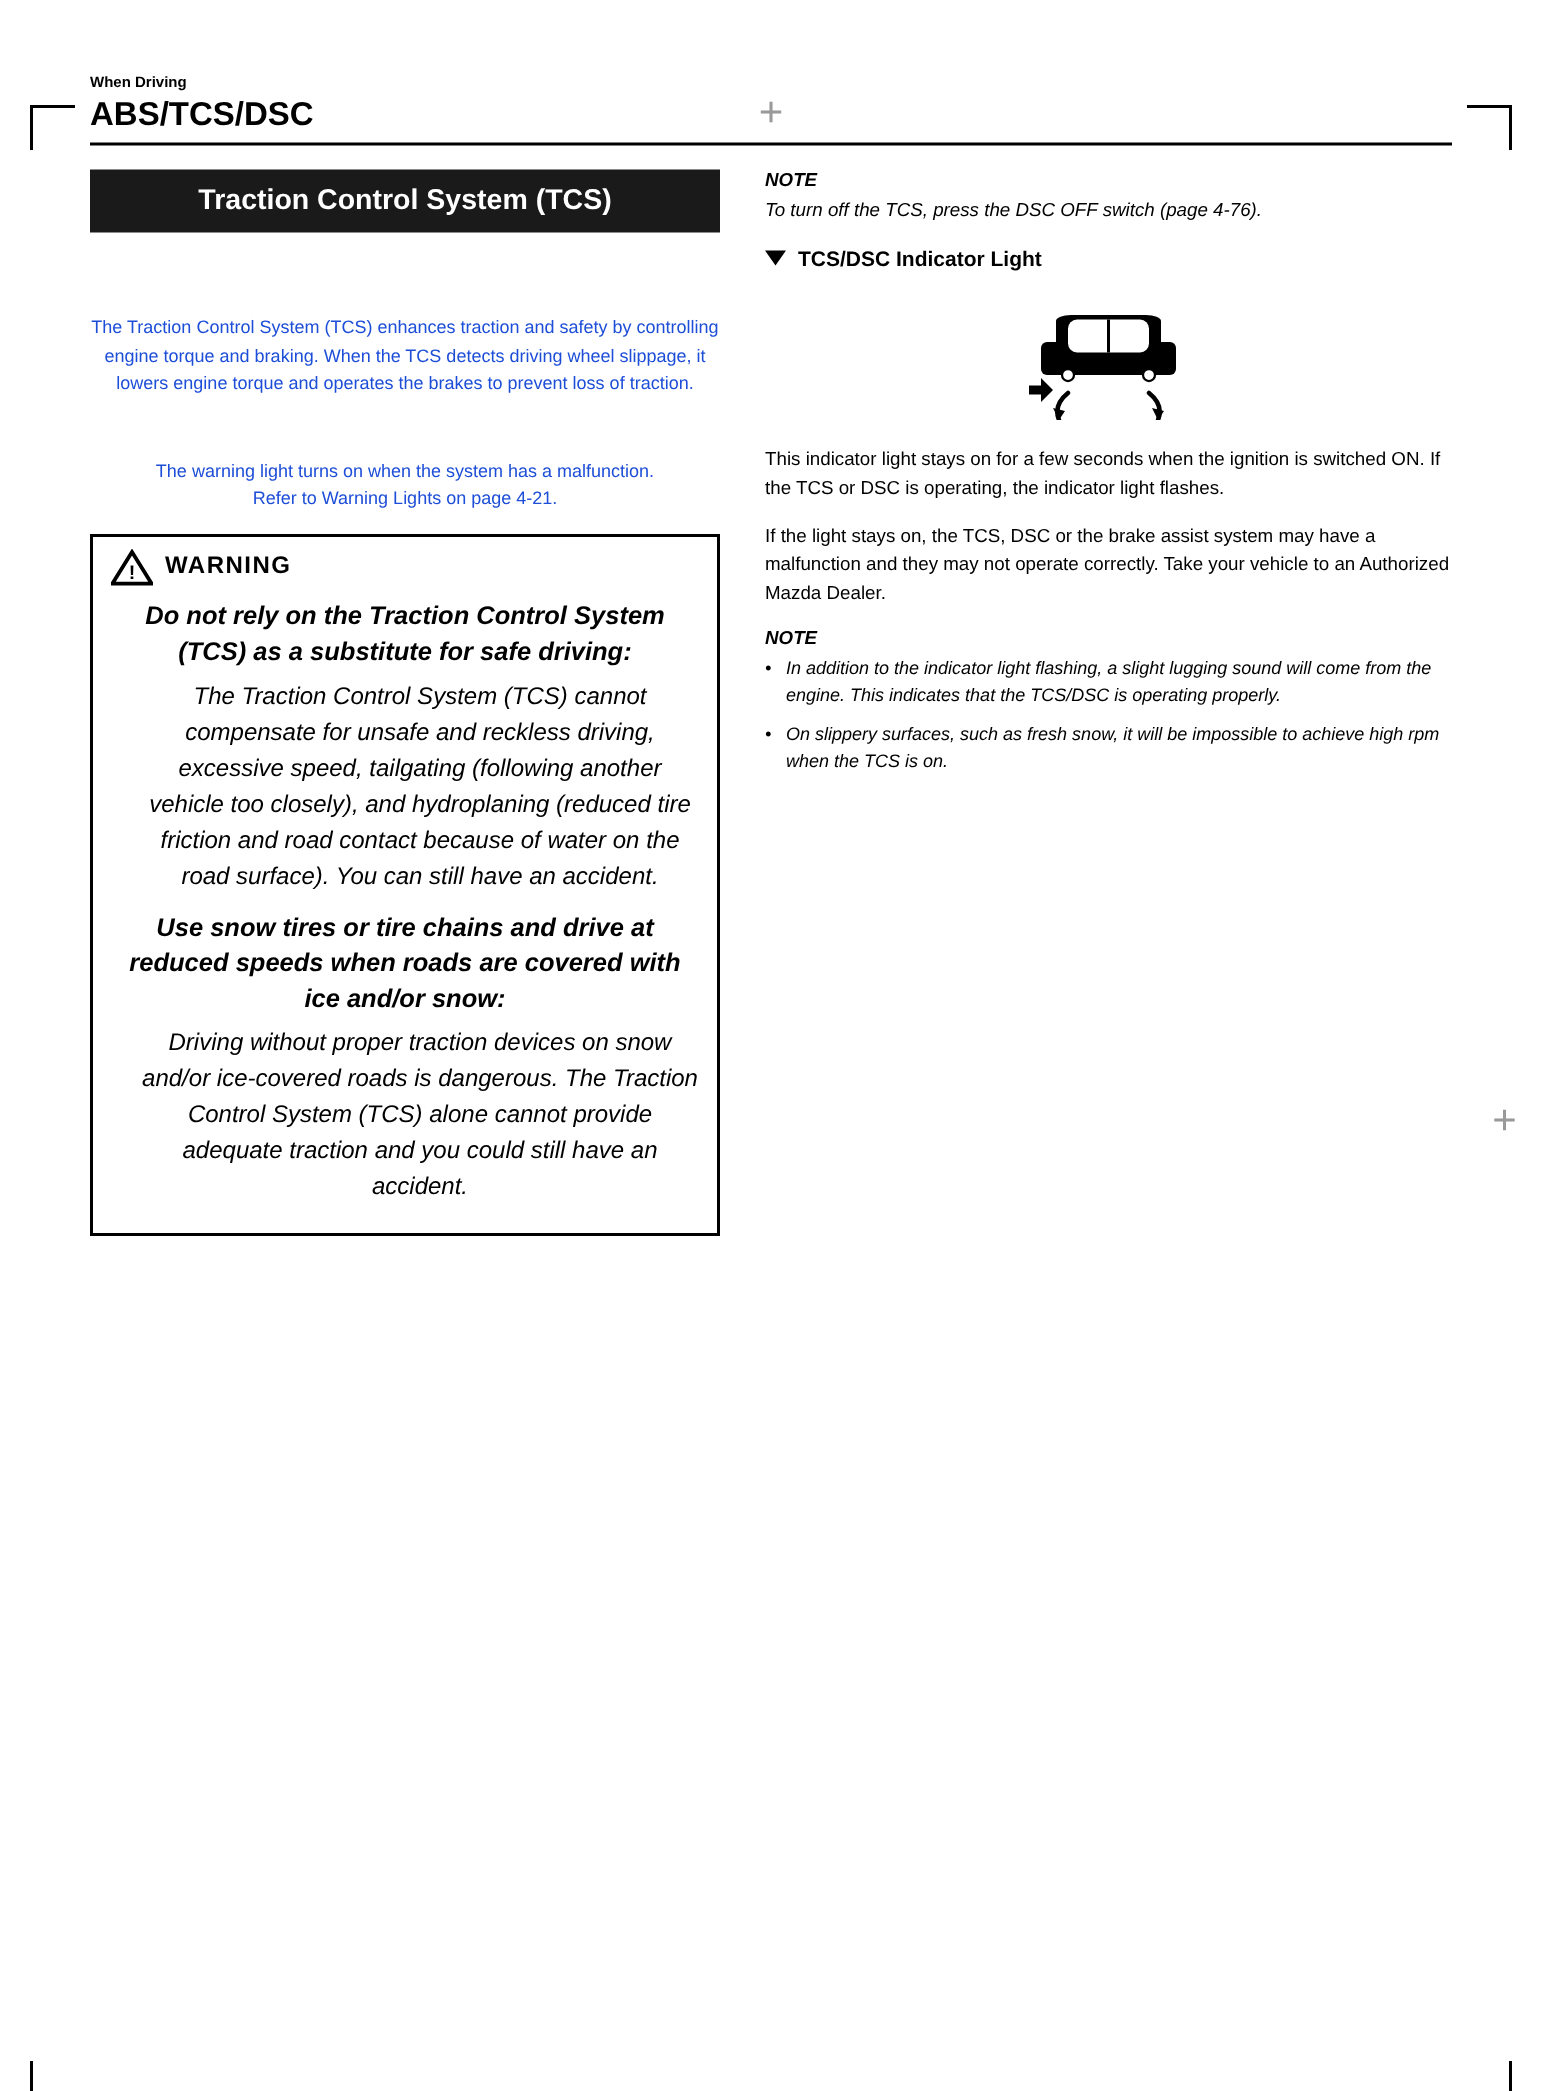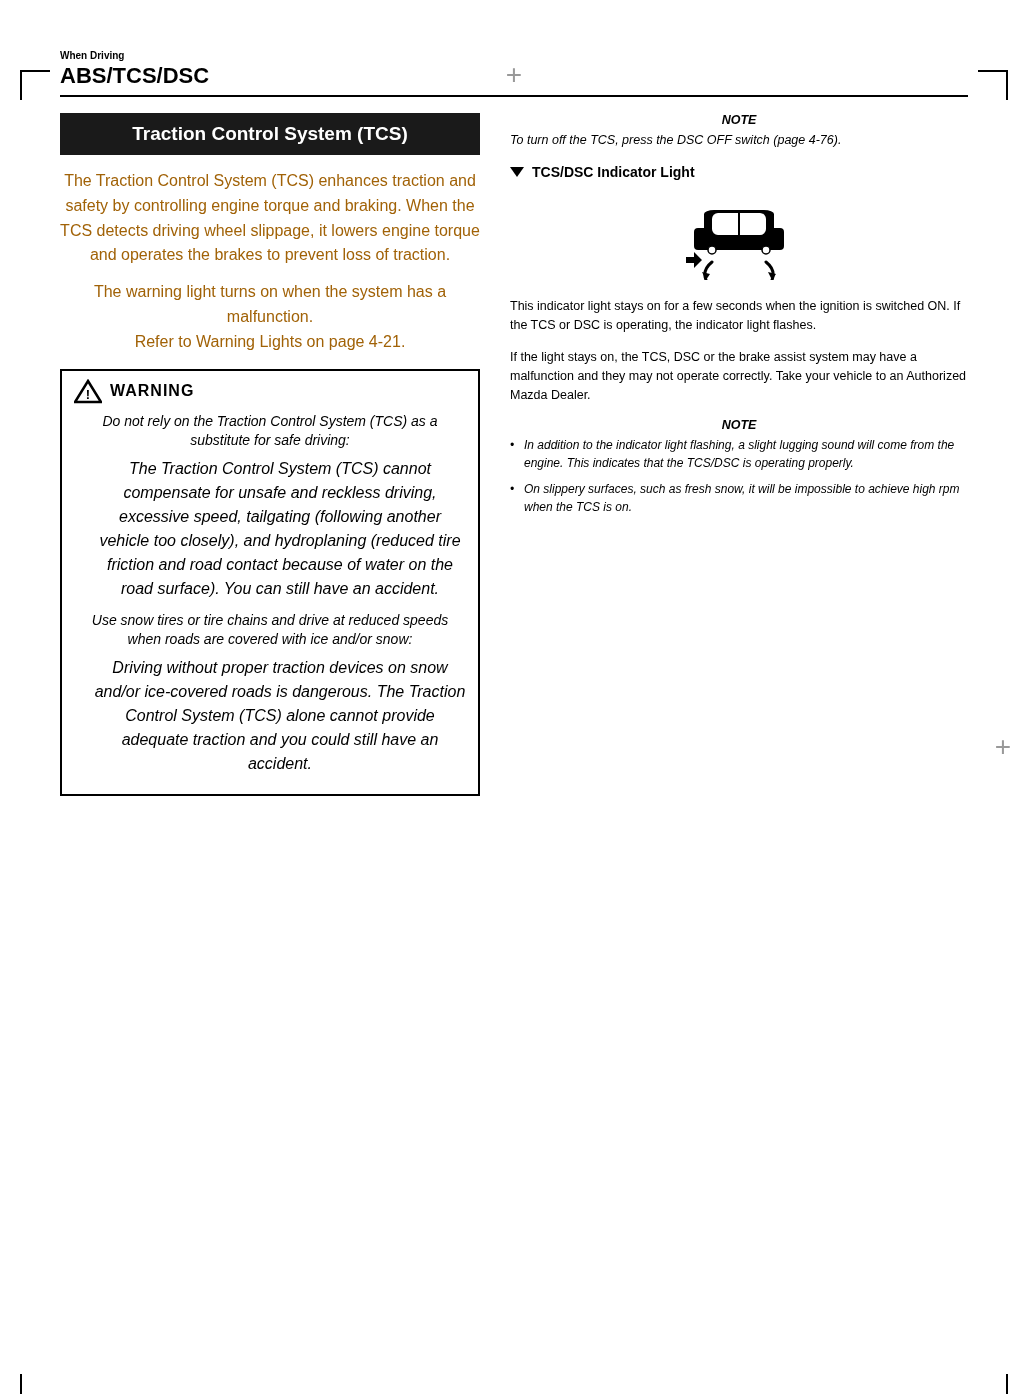--- a/index.html
+++ b/index.html
@@ -117,24 +117,25 @@
       color: #fff;
       padding: 10px 14px;
       font-size: 19px;
       font-weight: bold;
       margin-bottom: 14px;
       display: inline-block;
       width: 100%;
     }
 
     .body-text {
-      font-size: 16px;
+      font-size: 12px;
       line-height: 1.55;
       margin-bottom: 12px;
-      color: #a16207;
+      color: #1d4ed8;
+      margin-top: 40px;
     }
 
     
     .warning-box {
       border: 2px solid #000;
       padding: 8px 12px;
       margin: 14px 0 10px 0;
       background: #fff;
     }
     .warning-header {
@@ -148,41 +149,40 @@
       height: 25px;
       position: relative;
       flex-shrink: 0;
     }
     .warning-label {
       font-size: 16px;
       font-weight: bold;
       letter-spacing: 1px;
     }
     .warning-subheading {
-      font-size: 14px;
-      font-weight: normal;
+      font-size: 17px;
+      font-weight: bold;
       font-style: italic;
       margin-bottom: 6px;
       line-height: 1.4;
     }
     .warning-body {
       font-size: 16px;
       font-style: italic;
       line-height: 1.5;
       margin-left: 20px;
       margin-bottom: 10px;
     }
 
     
     .note-label {
       font-size: 12.5px;
       font-weight: bold;
       font-style: italic;
       margin-bottom: 4px;
-      text-align: center;
     }
     .note-text {
       font-size: 12.5px;
       font-style: italic;
       line-height: 1.5;
       margin-bottom: 14px;
     }
 
     
     .indicator-heading {

